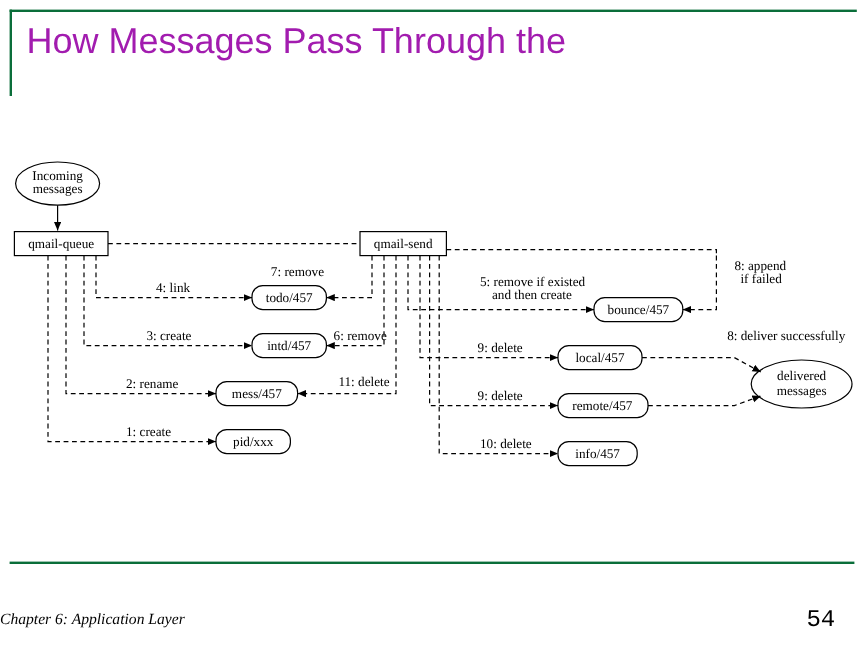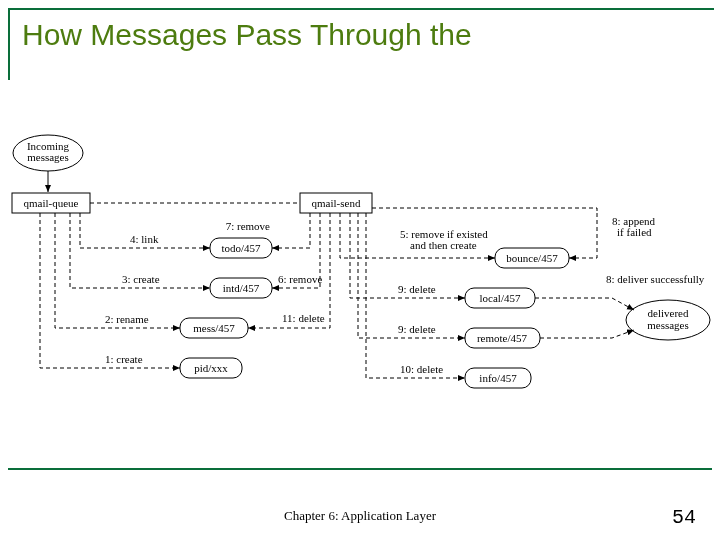--- a/index.html
+++ b/index.html
@@ -27,32 +27,33 @@
     top: 468px;
     width: 704px;
     height: 2px;
     background: #0a6e3a;
   }
   .title {
     position: absolute;
     left: 22px;
     top: 18px;
     font-size: 30px;
-    color: #4d7c0f;
+    color: #a21caf;
     line-height: 1.15;
     font-family: Arial, sans-serif;
   }
   .footer {
     position: absolute;
     left: 0;
     top: 508px;
     width: 720px;
     font-size: 13px;
-    text-align: center;
+    text-align: left;
     font-family: "Times New Roman", serif;
+    font-style: italic;
   }
   .pagenum {
     position: absolute;
     right: 24px;
     top: 506px;
     font-size: 20px;
     font-family: Liberation Mono, monospace;
   }
   svg { position: absolute; left: 0; top: 130px; }
   .node rect, .node ellipse {

